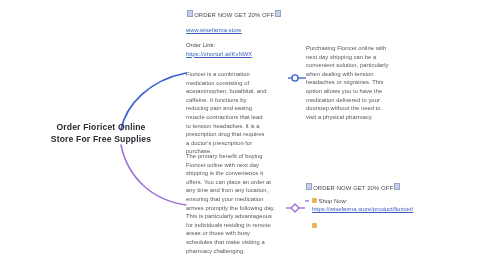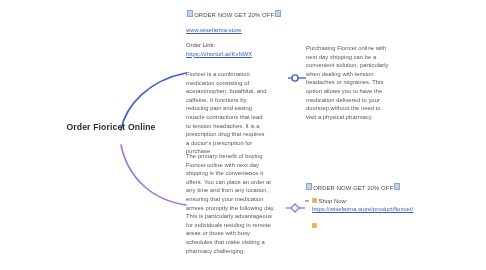--- a/index.html
+++ b/index.html
@@ -8,21 +8,21 @@
     background:#ffffff;
     font-family:"Liberation Sans","DejaVu Sans",sans-serif;
     overflow:hidden;position:relative;
     -webkit-font-smoothing:antialiased;
   }
   #canvas{position:absolute;left:0;top:0;width:486px;height:270px;}
   svg.edges{position:absolute;left:0;top:0;width:486px;height:270px;pointer-events:none;}
 
   .node-title{
     position:absolute;
-    left:28px; top:122px;
+    left:18px; top:122px;
     width:166px;
     text-align:center;
     font-size:8.6px;
     font-weight:bold;
     line-height:11.5px;
     color:#2b2b33;
     letter-spacing:0.15px;
   }
 
   .block{position:absolute;color:#4a4a52;}
@@ -104,20 +104,21 @@
     </g>
 
     <g>
       <line x1="286" y1="208" x2="305" y2="208" stroke="#9b6fd8" stroke-width="1.3"></line>
       <rect x="292.2" y="205.2" width="5.6" height="5.6" transform="rotate(45 295 208)" fill="#ffffff" stroke="#9b6fd8" stroke-width="1.3"></rect>
     </g>
   </svg>
 
   <div class="node-title">
     <span>Order Fioricet Online</span><br>
+    <span>Store For Free Supplies</span>
   </div>
 
   <div class="block" id="b-top">
     <div class="hdr">
       <span class="emoji-box"></span><span>ORDER NOW GET 20% OFF</span><span class="emoji-box"></span>
     </div>
     <div class="sp8"></div>
     <a class="link" href="#">www.wisefarma.store</a>
     <div class="sp8"></div>
     <span class="lbl">Order Link:</span>

